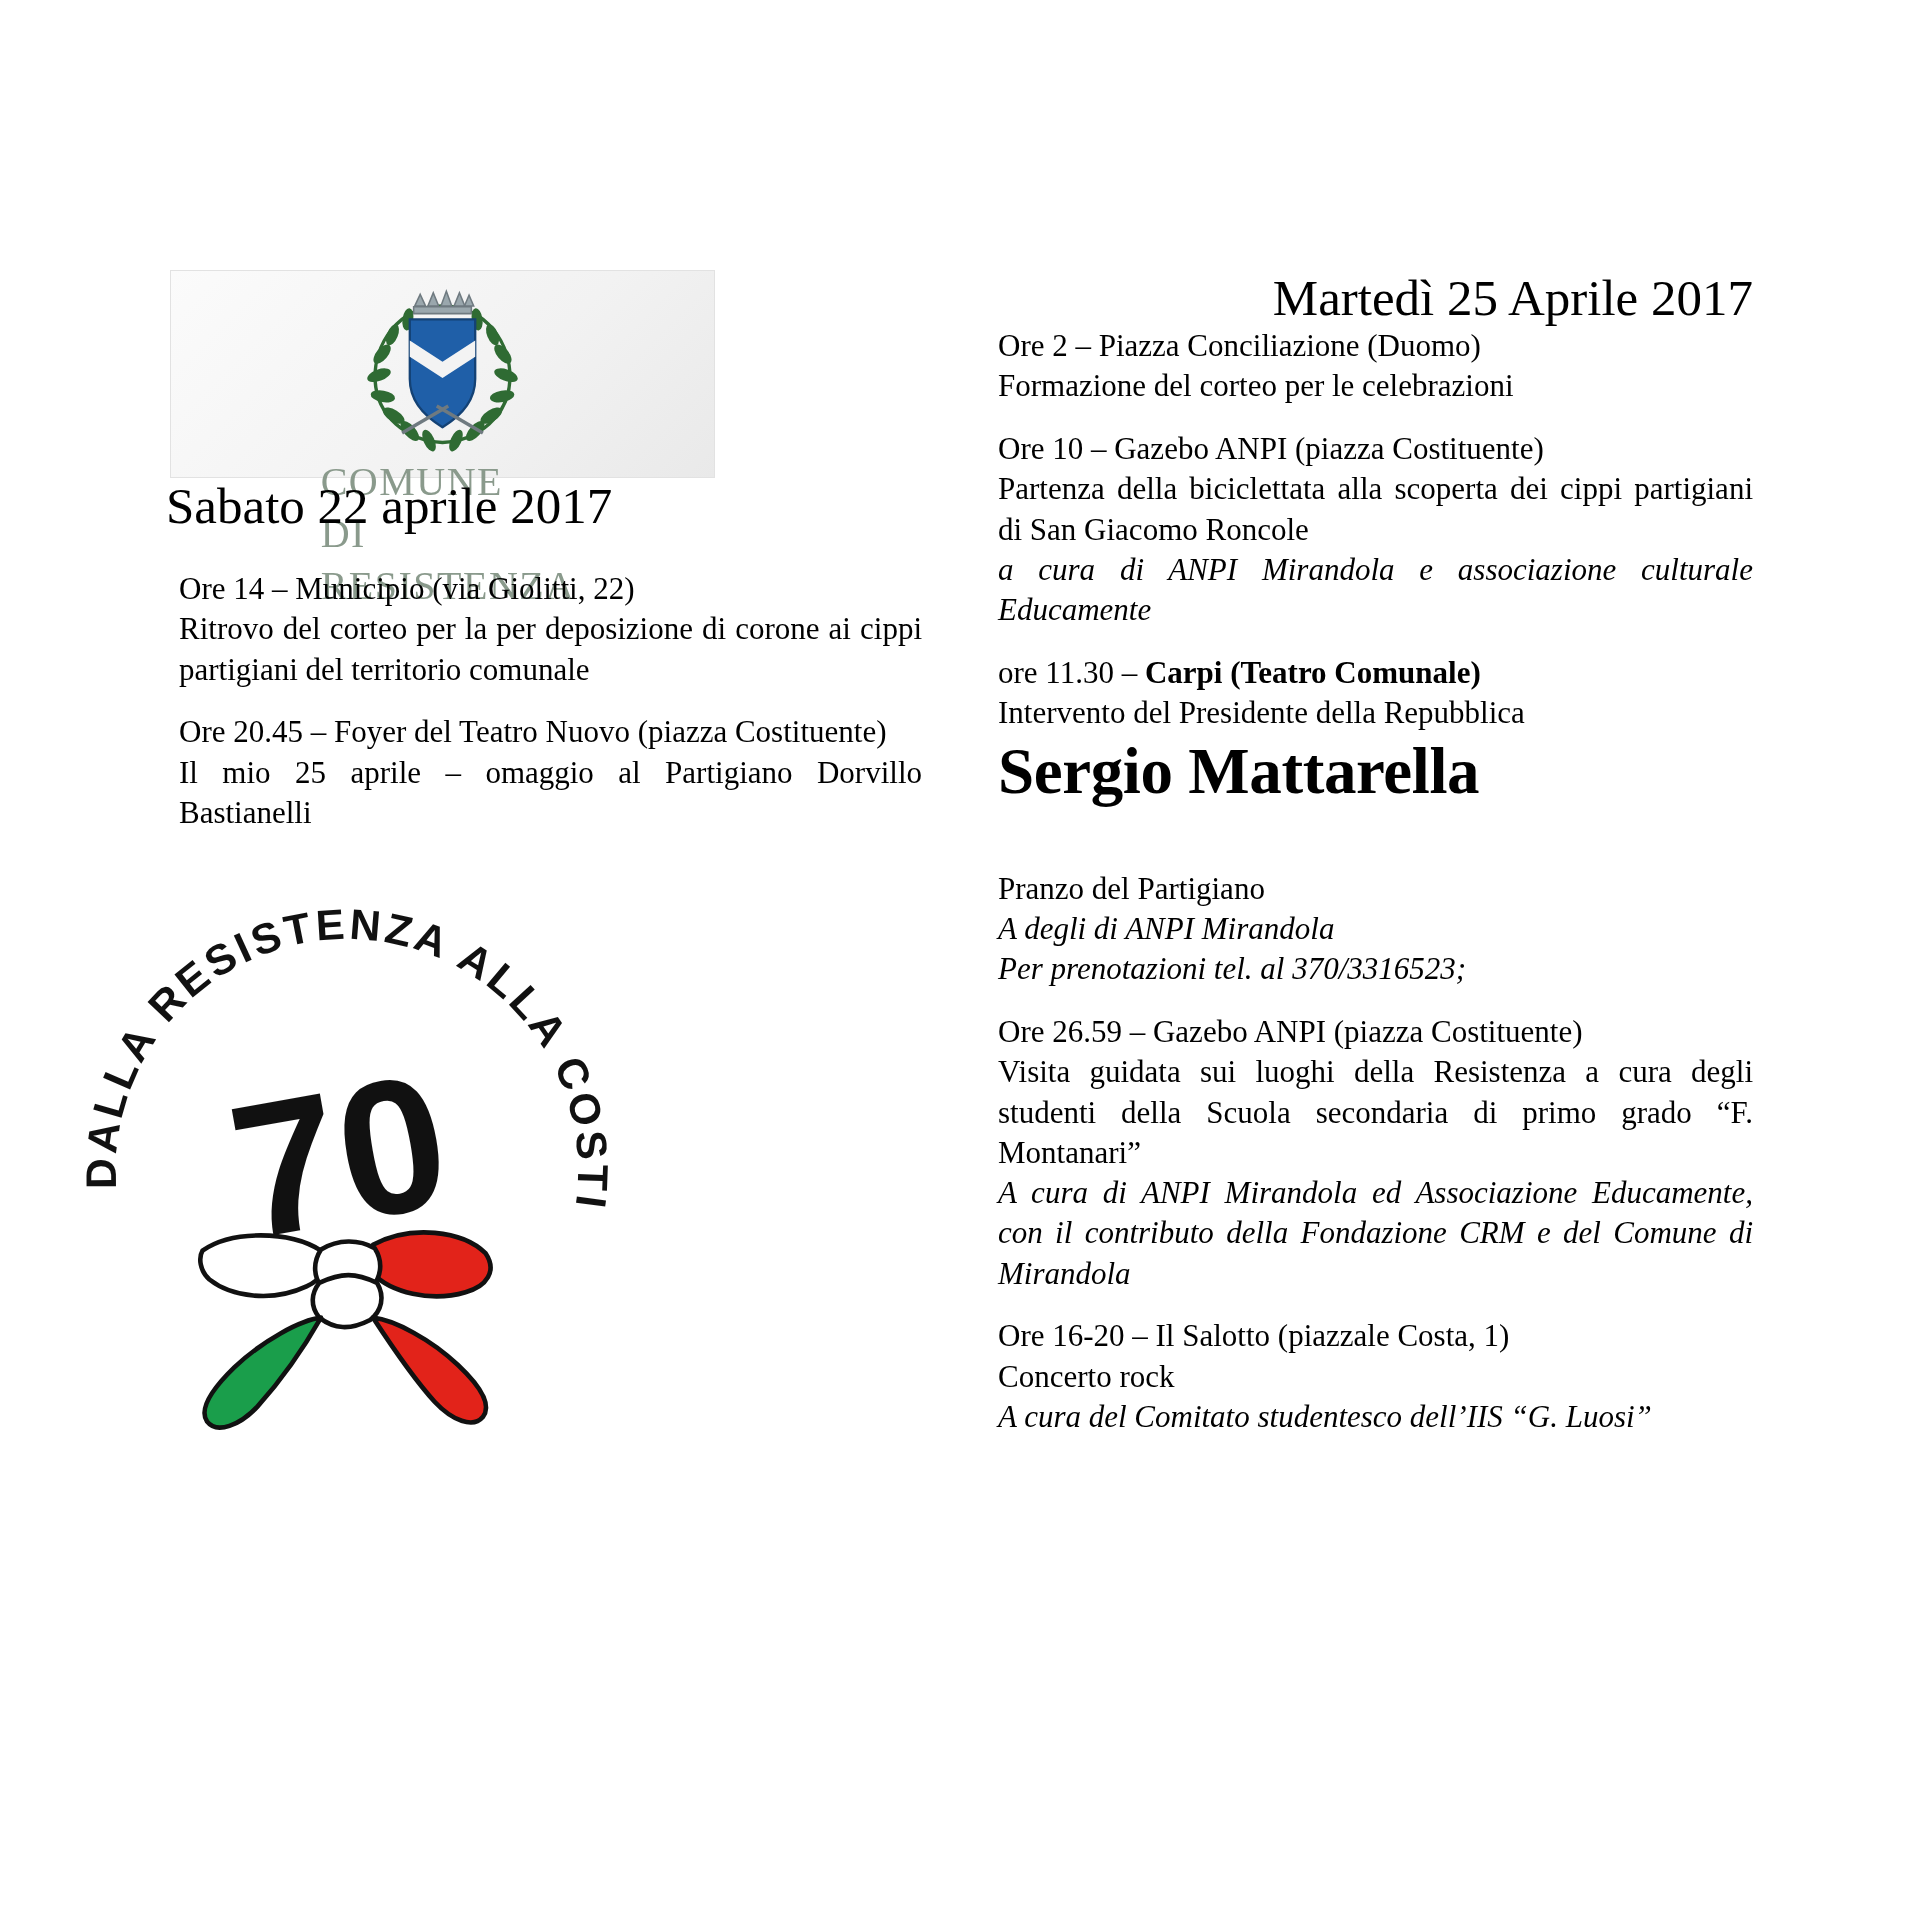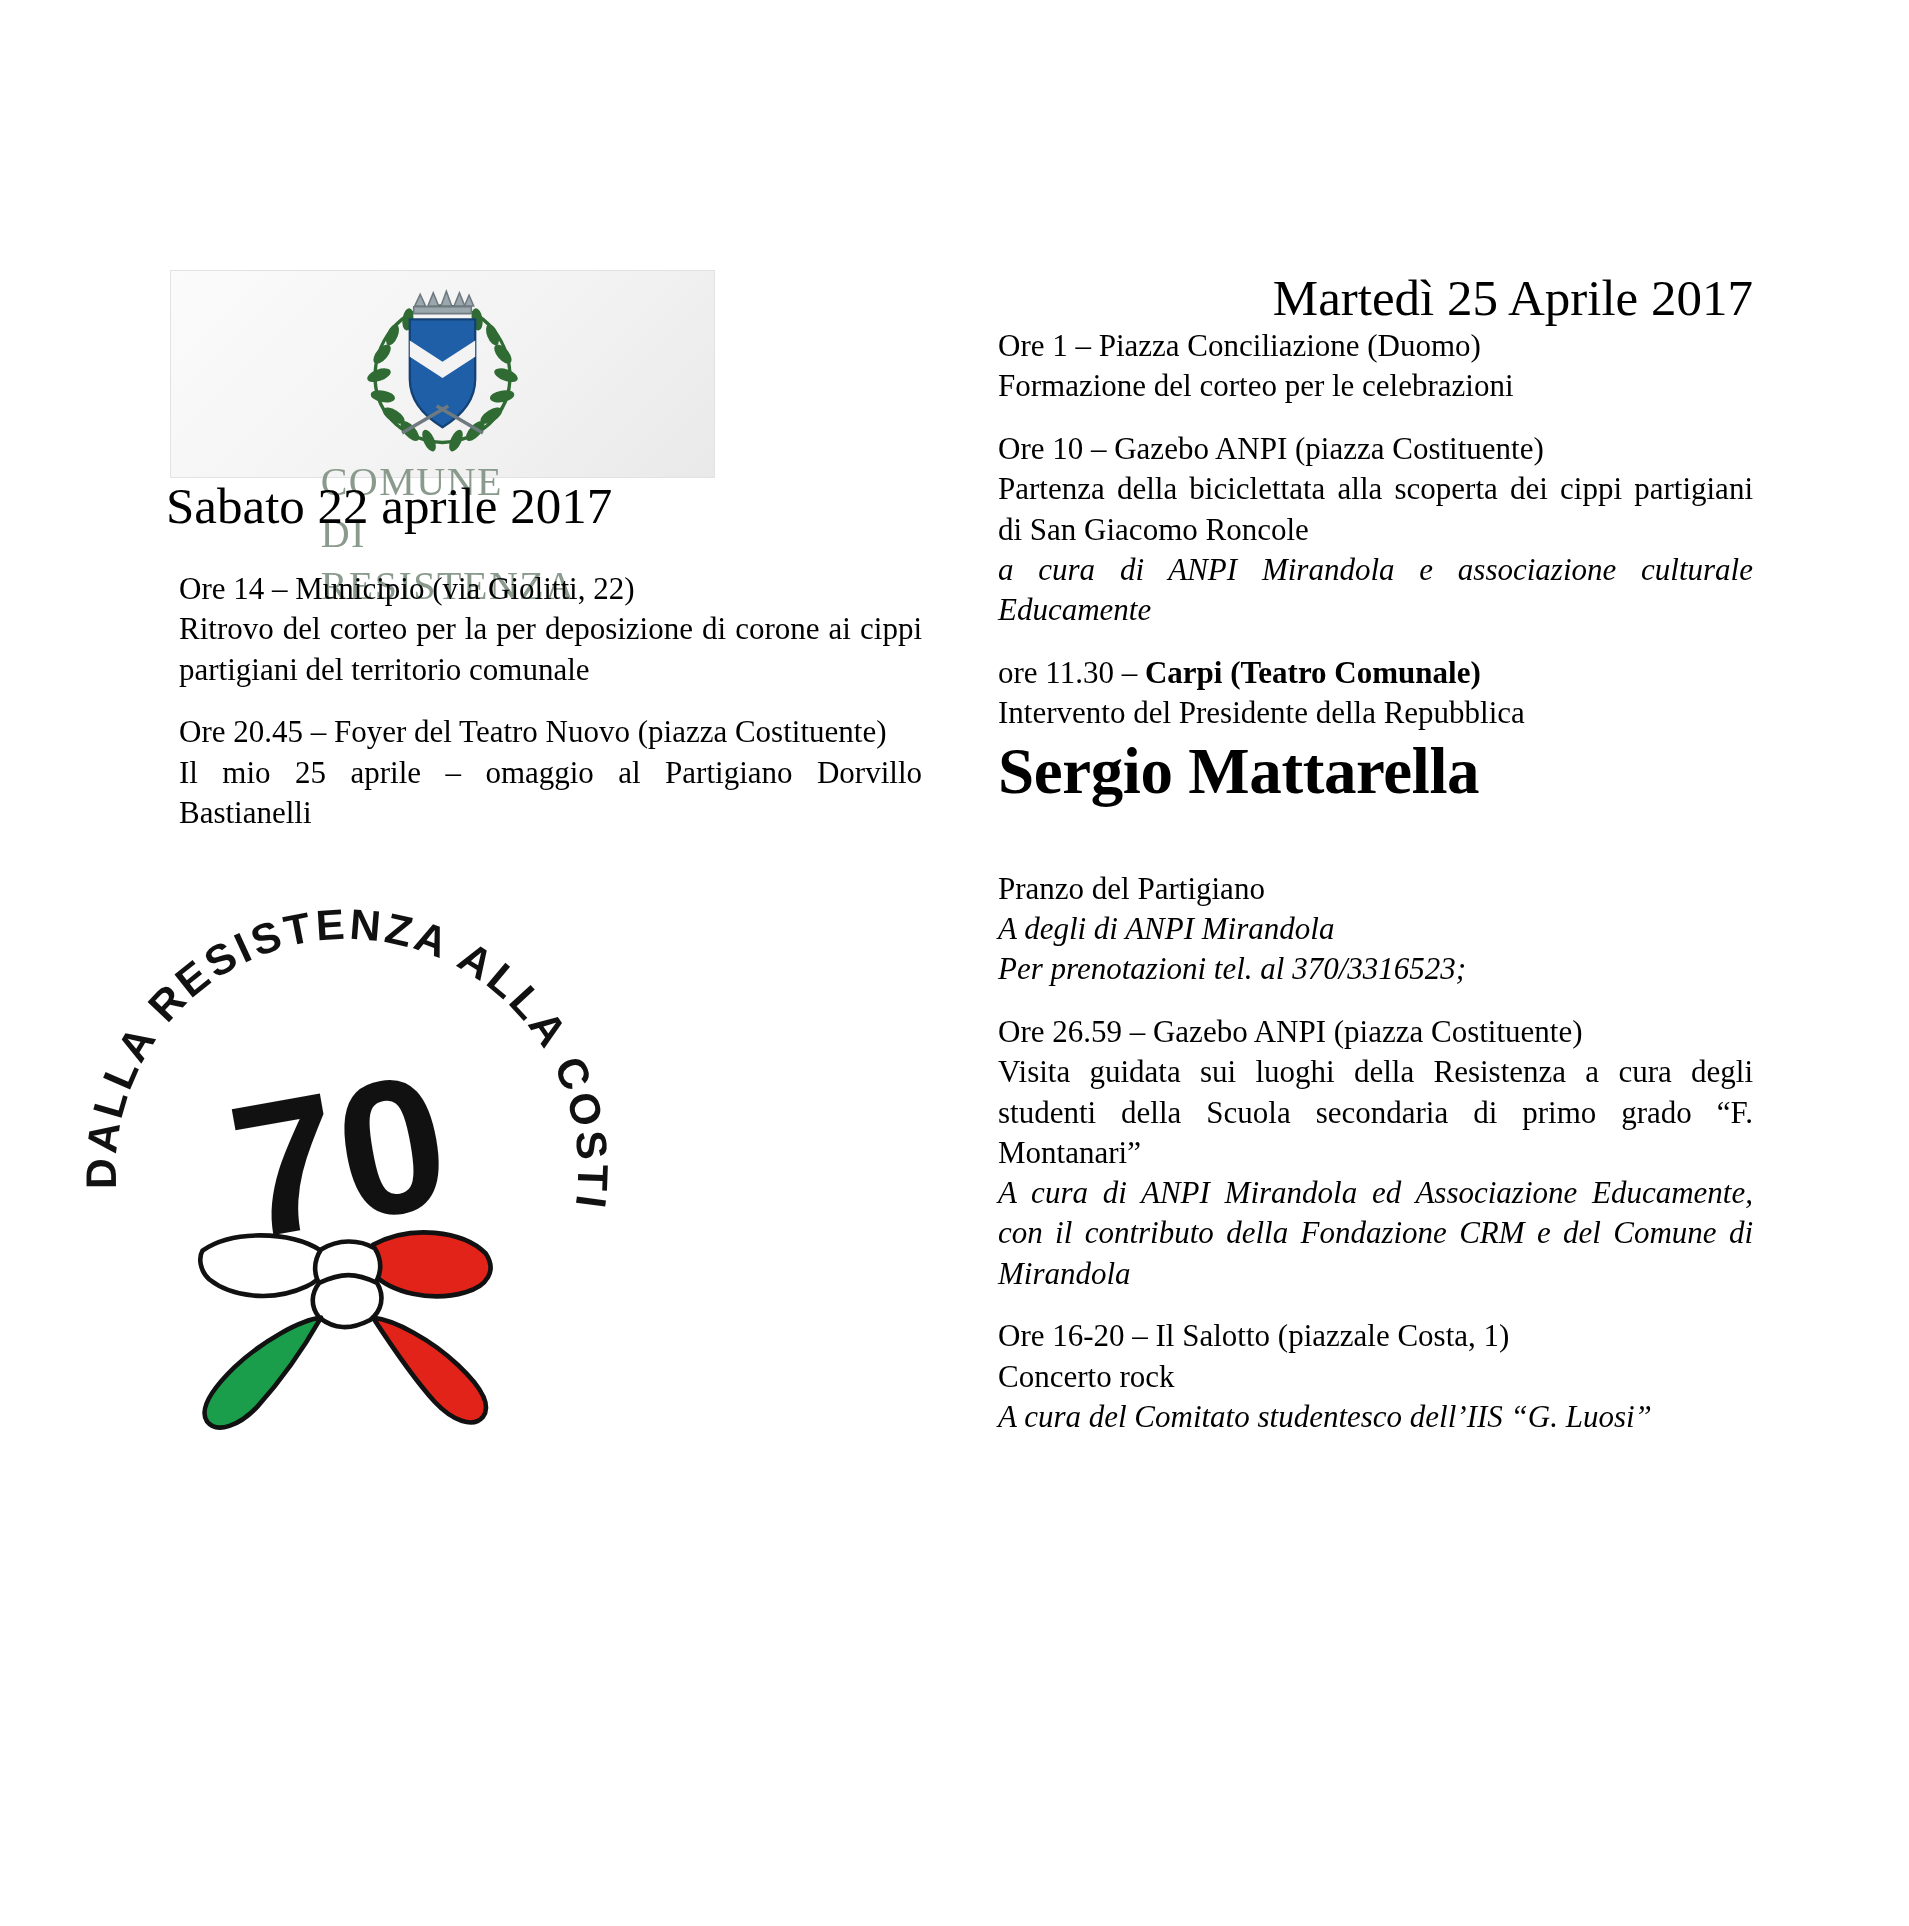--- a/index.html
+++ b/index.html
@@ -191,21 +191,21 @@
 Il mio 25 aprile – omaggio al Partigiano Dorvillo Bastianelli</p>
       </div>
 
     </div>
 
     <div class="col-right">
 
       <h1 class="date-heading right-date">Martedì 25 Aprile 2017</h1>
 
       <p class="blk">
-        <span>Ore 1 – Piazza Conciliazione (Duomo)</span><br>
+        <span>Ore 2 – Piazza Conciliazione (Duomo)</span><br>
         <span>Formazione del corteo per le celebrazioni</span>
       </p>
 
       <p class="blk">
         <span>Ore 10 – Gazebo ANPI (piazza Costituente)</span><br>
         <span>Partenza della biciclettata alla scoperta dei cippi partigiani di San Giacomo Roncole</span><br>
         <span class="ital">a cura di ANPI Mirandola e associazione culturale Educamente</span>
       </p>
 
       <p class="blk" style="margin-bottom:3.9px;">

